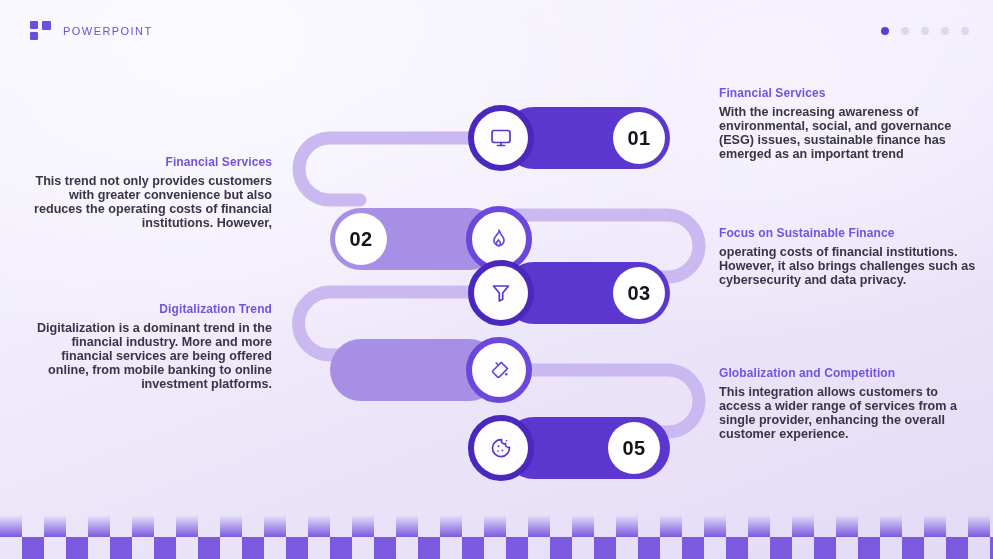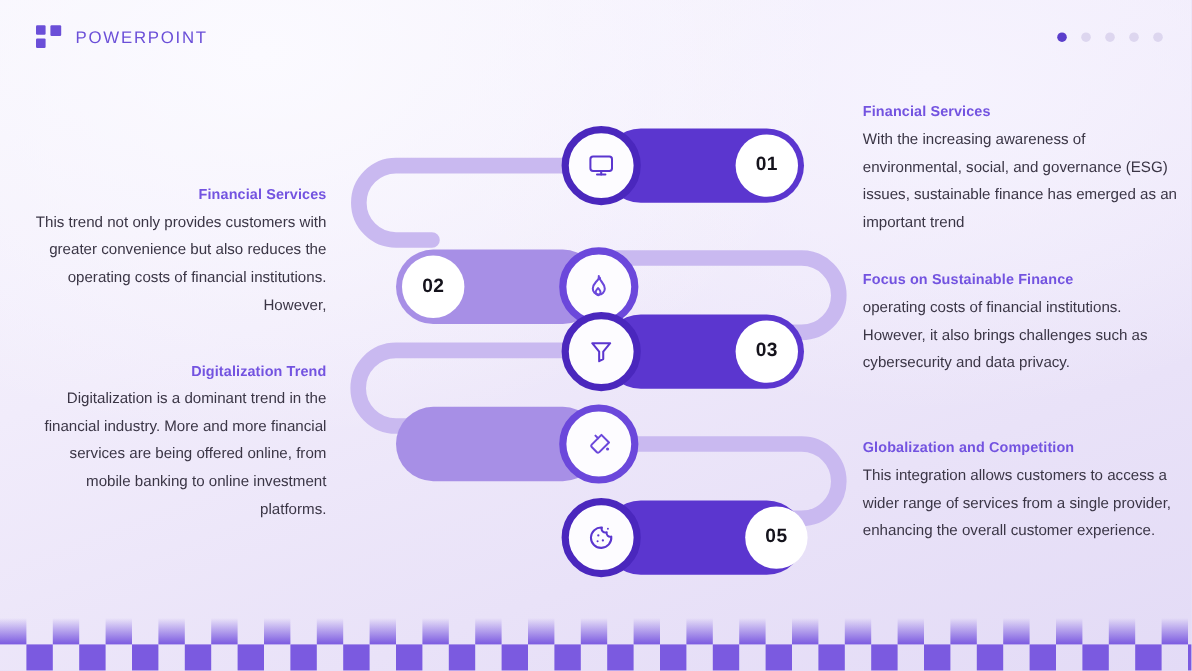--- a/index.html
+++ b/index.html
@@ -42,21 +42,21 @@
   #logo-mark i {
     position: absolute;
     display: block;
     background: #6b4fd8;
     border-radius: 1px;
   }
   #logo-mark i.sq-a { left: 0;  top: 0;  width: 8px; height: 8px; }
   #logo-mark i.sq-b { left: 12px; top: 0; width: 9px; height: 9px; }
   #logo-mark i.sq-c { left: 0;  top: 11px; width: 8px; height: 8px; }
   #brand-name {
-    font-size: 14px;
+    font-size: 11px;
     letter-spacing: 1.45px;
     color: #6b4fd8;
     font-weight: 400;
   }
   #pager {
     position: absolute;
     right: 24px; top: 27px;
     display: flex; align-items: center; gap: 12px;
   }
   #pager span {
@@ -113,41 +113,41 @@
   .icon-node.ring-mid  { border: 6px solid #6b48db; }
   .icon-node svg { display: block; }
 
   .num-chip {
     position: absolute;
     width: 52px; height: 52px;
     top: 5px;
     border-radius: 50%;
     background: #ffffff;
     display: flex; align-items: center; justify-content: center;
-    font-size: 16px;
+    font-size: 20px;
     font-weight: 700;
     color: #15131c;
     letter-spacing: .3px;
     z-index: 5;
   }
 
   
   .txtblock { position: absolute; z-index: 5; }
   .txtblock h3 {
     font-size: 12px;
     font-weight: 700;
     color: #7353e0;
     margin-bottom: 5px;
     letter-spacing: .1px;
   }
   .txtblock p {
     font-size: 12.6px;
-    line-height: 23px;
+    line-height: 14px;
     color: #3a3545;
-    font-weight: 400;
+    font-weight: 700;
   }
   .txtblock.left { text-align: right; width: 252px; left: 20px; }
   .txtblock.right { text-align: left; width: 262px; left: 719px; }
 
   
   #checker {
     position: absolute;
     left: 0; bottom: 0;
     width: 993px; height: 54px;
     z-index: 4;
@@ -228,21 +228,21 @@
         <svg width="24" height="24" viewBox="0 0 24 24" fill="none" stroke="#6b48db" stroke-width="1.7" stroke-linecap="round" stroke-linejoin="round">
           <path d="M14.2 4.4 6.1 12.5a1.4 1.4 0 0 0 0 2l4.3 4.3a1.4 1.4 0 0 0 2 0l8.1-8.1z"></path>
           <path d="M11.4 7.2 9.2 5"></path>
           <circle cx="19.3" cy="16.2" r="1.3" fill="#6b48db" stroke="none"></circle>
         </svg>
       </div>
     </div>
 
     <div class="row" style="left:470px; top:417px; width:200px;">
       <div class="bar-dark" style="left:33px; width:167px;"></div>
-      <div class="num-chip" style="left:151px;">05</div>
+      <div class="num-chip" style="left:138px;">05</div>
       <div class="icon-node ring-dark" style="left:-2px;">
         <svg width="24" height="24" viewBox="0 0 24 24" fill="none" stroke="#5b36cf" stroke-width="1.7" stroke-linecap="round" stroke-linejoin="round">
           <path d="M20.4 11.2A8.5 8.5 0 1 1 12.6 3.6a3 3 0 0 0 4 3.9 3 3 0 0 0 3.8 3.7z"></path>
           <circle cx="9.6" cy="10.2" r=".95" fill="#5b36cf" stroke="none"></circle>
           <circle cx="13.4" cy="14.4" r=".95" fill="#5b36cf" stroke="none"></circle>
           <circle cx="9.0" cy="15.1" r=".85" fill="#5b36cf" stroke="none"></circle>
           <circle cx="17.6" cy="4.6" r=".8" fill="#5b36cf" stroke="none"></circle>
         </svg>
       </div>
     </div>

